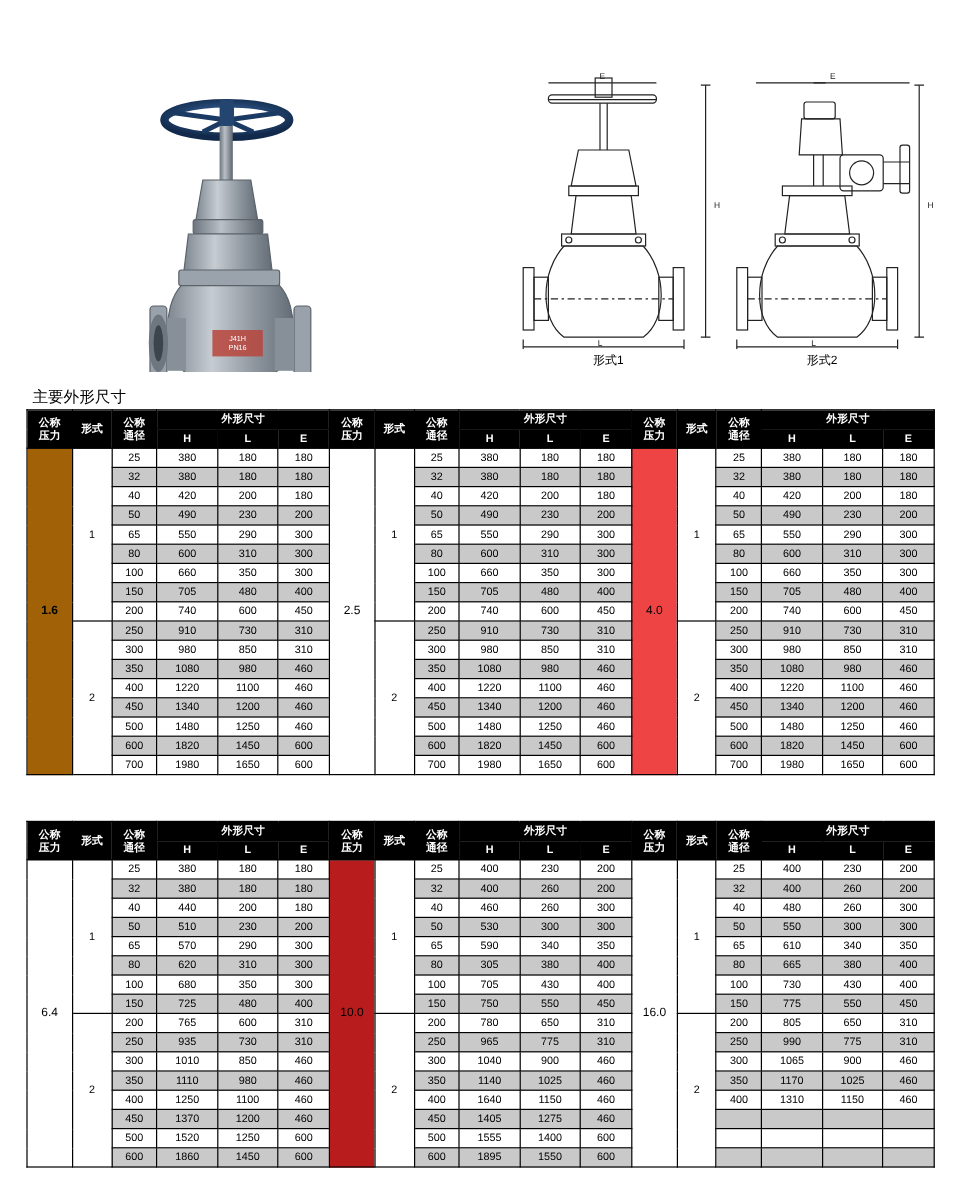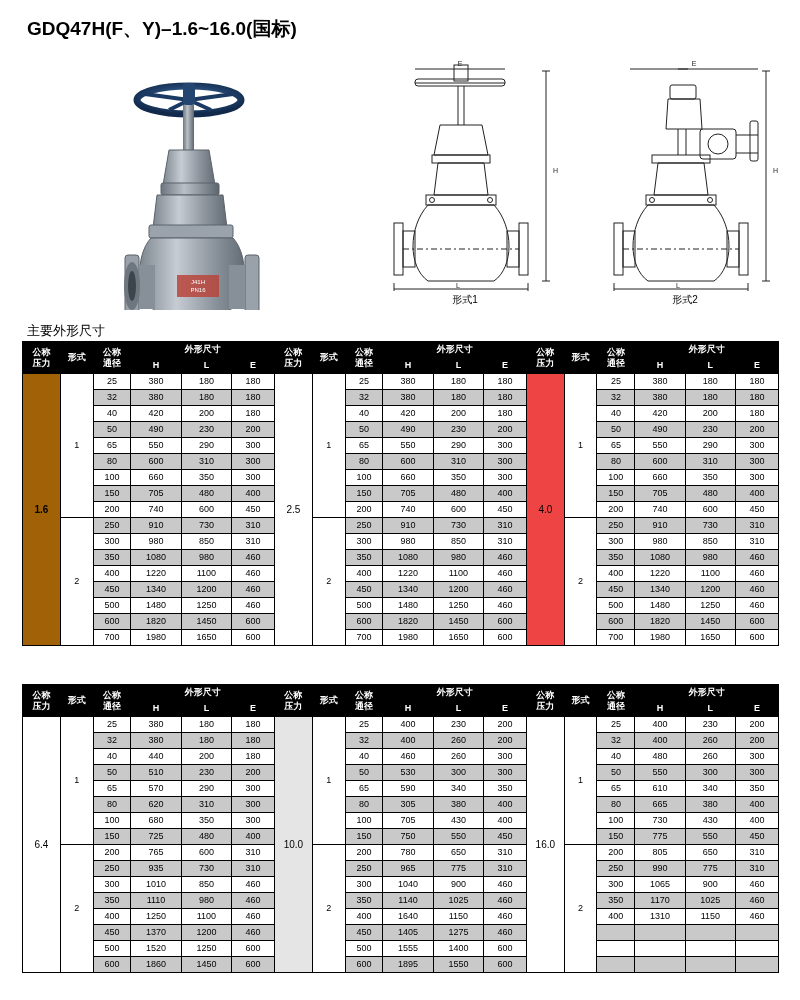--- a/index.html
+++ b/index.html
@@ -13,21 +13,21 @@
   }
   .page{position:relative;width:800px;height:1000px;}
   .title{
     position:absolute;left:27px;top:16px;
     font-size:19px;font-weight:bold;letter-spacing:0px;
   }
   .figures{position:absolute;left:20px;top:45px;width:765px;height:265px;}
 
   .photo{position:absolute;left:45px;top:5px;width:250px;height:260px;}
   .drawing{position:absolute;top:10px;width:190px;height:250px;}
-  .drawing.d1{left:350px;}
+  .drawing.d1{left:392px;}
   .drawing.d2{left:570px;}
   .fig-caption{
     position:absolute;bottom:-2px;width:100%;text-align:center;
     font-size:10px;
   }
 
   .section-title{
     position:absolute;left:27px;top:322px;
     font-size:13px;font-weight:normal;
   }
@@ -57,21 +57,20 @@
   .row-white td{background:#ffffff;}
   .cell-strong{font-weight:bold;font-size:10px;}
   .blank-cell{background:#e3e3e3;}
   .two-line{line-height:10px;}
 </style>
 </head>
 <body>
 
 <div class="page">
 
-  <div class="title">GDQ47H(F、Y)–1.6~16.0(国标)</div>
 
   <div class="figures">
 
     <div class="photo">
       <svg width="250" height="260" viewBox="0 0 250 260">
         <defs>
           <linearGradient id="steel" x1="0" y1="0" x2="1" y2="0">
             <stop offset="0%" stop-color="#7e8791"></stop>
             <stop offset="35%" stop-color="#c6ccd2"></stop>
             <stop offset="70%" stop-color="#8d959e"></stop>
@@ -556,21 +555,21 @@
           </tr>
         </thead>
         <tbody>
           <tr class="row-white">
             <td rowspan="16" class="cell-strong" style="background: rgb(255, 255, 255);">6.4</td>
             <td rowspan="8" style="background: rgb(255, 255, 255);">1</td>
             <td>25</td>
             <td>380</td>
             <td>180</td>
             <td>180</td>
-            <td rowspan="16" class="cell-strong" style="background: #e5e5e5; margin-left: 32px;">10.0</td>
+            <td rowspan="16" class="cell-strong" style="background: #b91c1c; margin-left: 32px;">10.0</td>
             <td rowspan="8" style="background: rgb(255, 255, 255);">1</td>
             <td>25</td>
             <td>400</td>
             <td>230</td>
             <td>200</td>
             <td rowspan="16" class="cell-strong" style="background: rgb(255, 255, 255); text-align: center;">16.0</td>
             <td rowspan="8" style="background: rgb(255, 255, 255);">1</td>
             <td>25</td>
             <td>400</td>
             <td>230</td>

